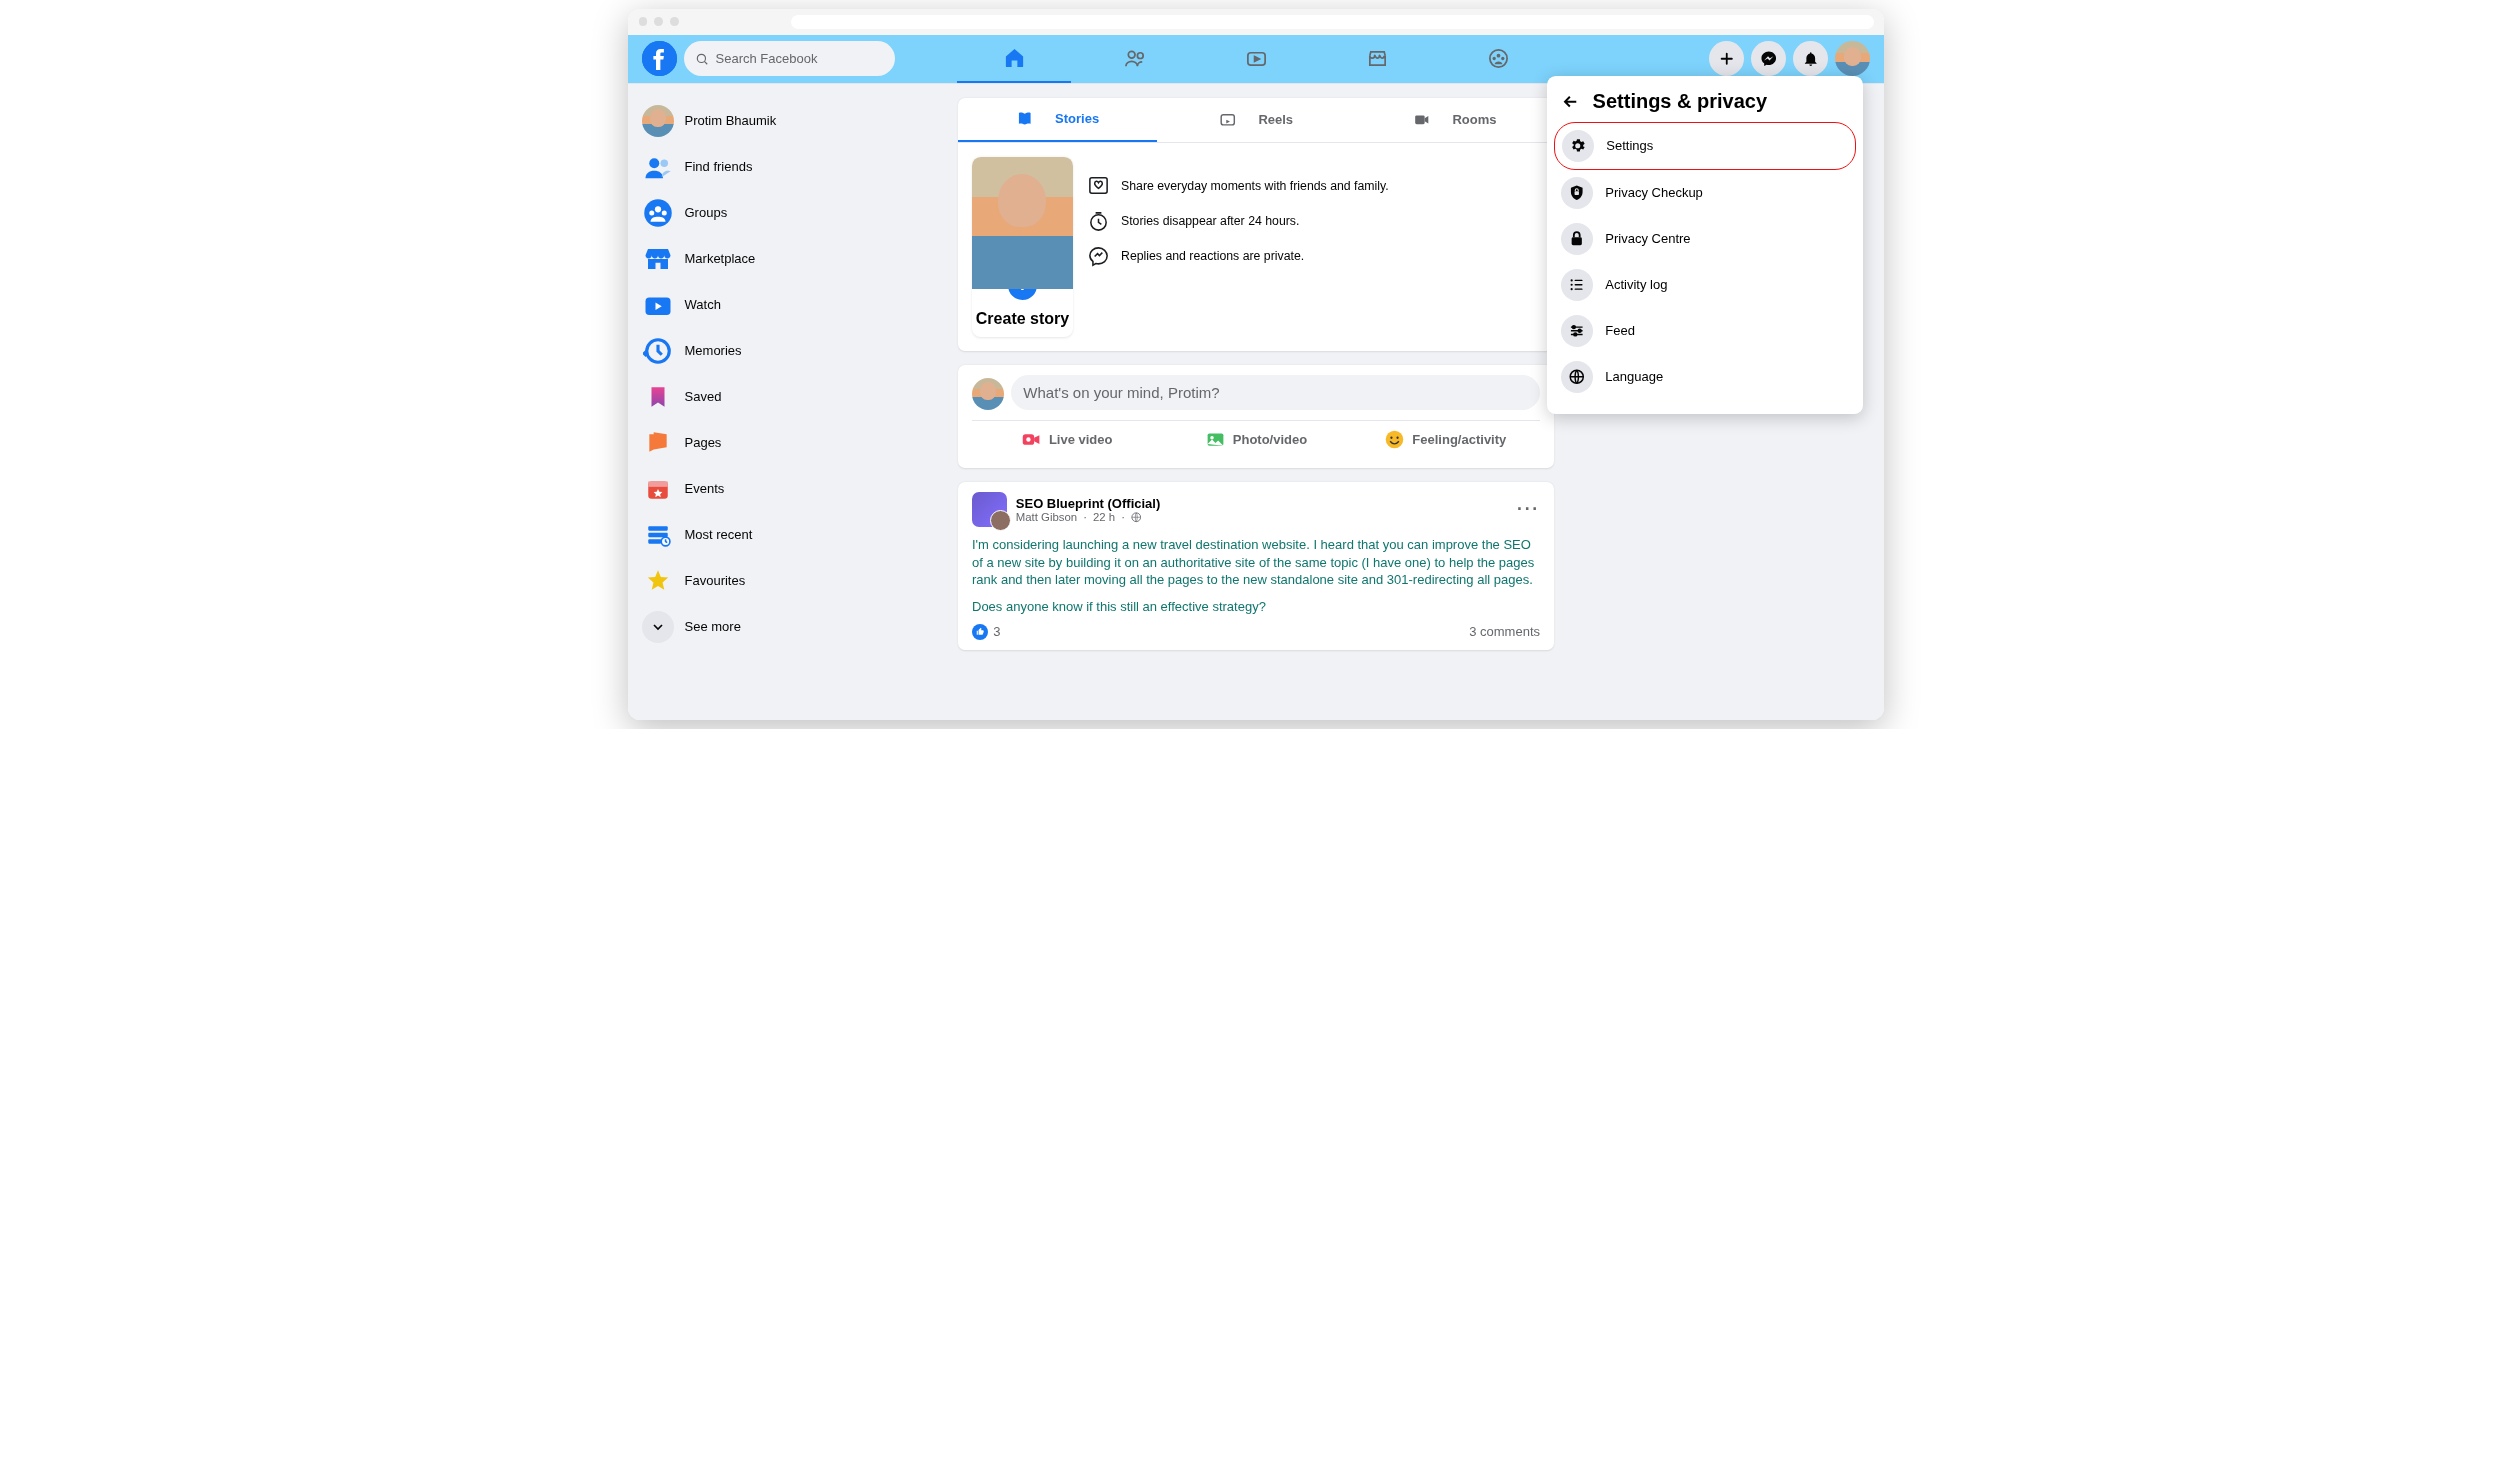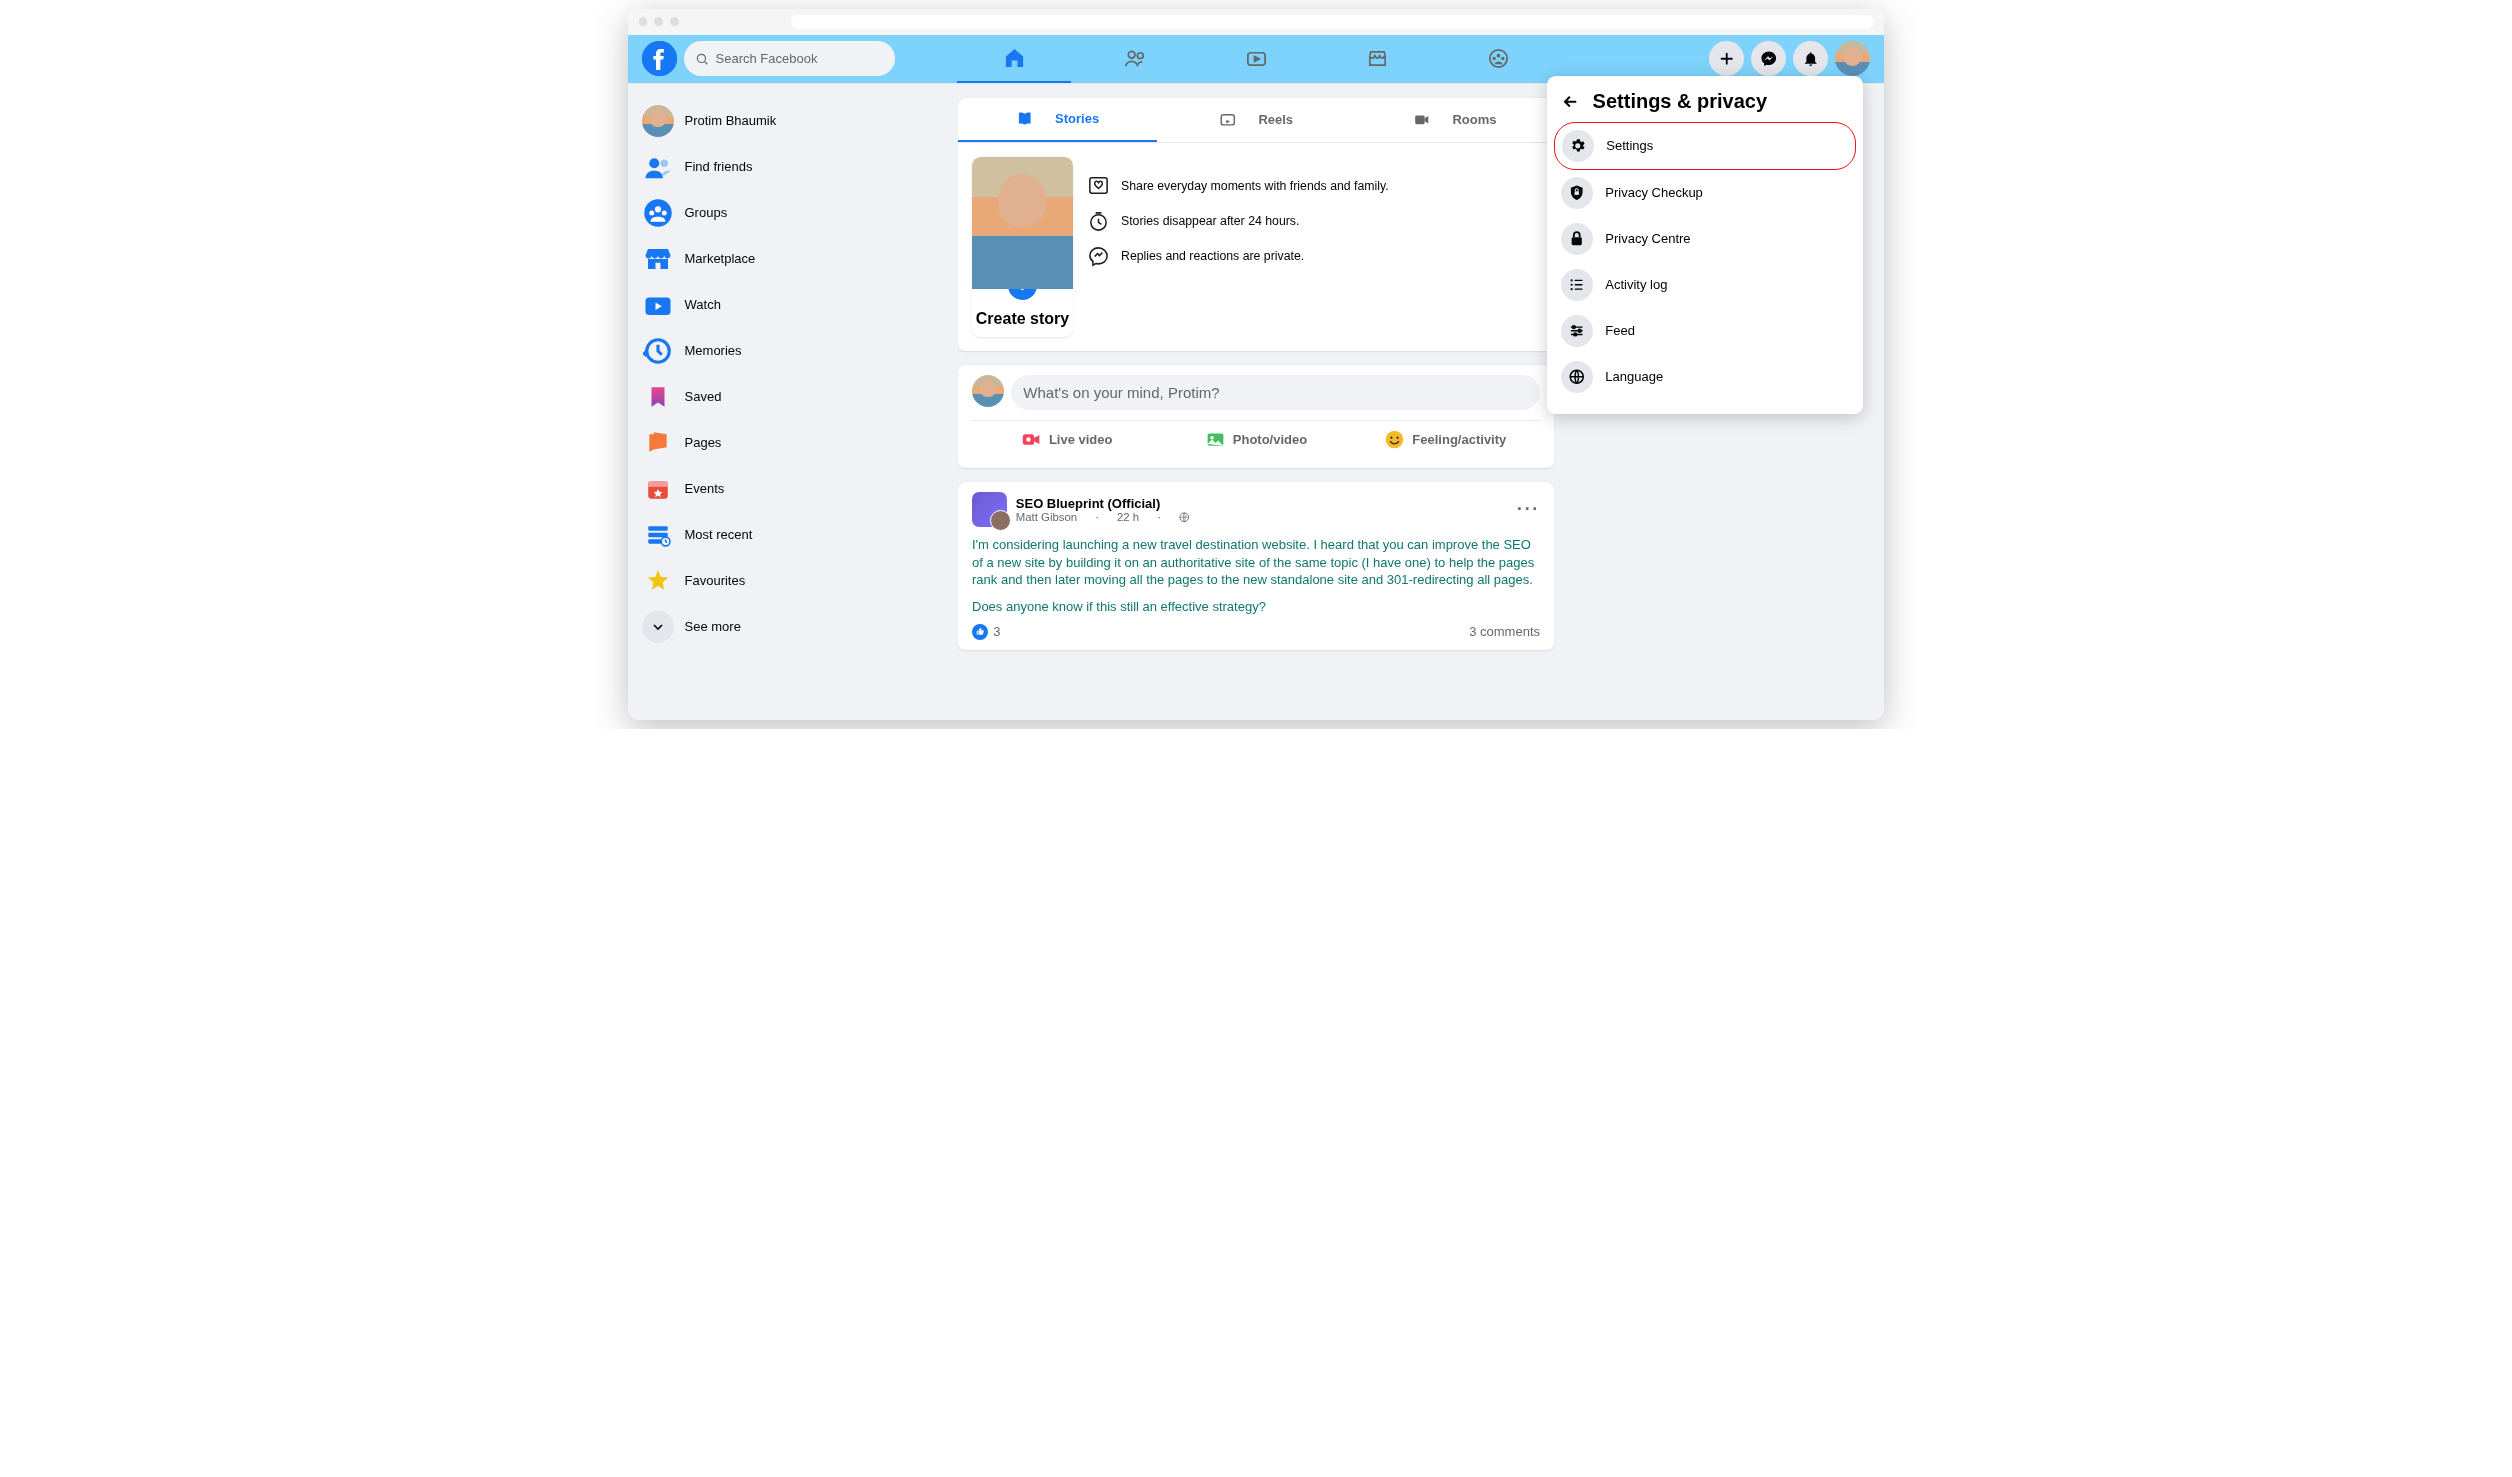--- a/index.html
+++ b/index.html
@@ -171,21 +171,21 @@
     margin: -21px auto 0;
   }
   .story-label { font-size: 16px; font-weight: 600; padding: 7px 0 8.8px; }
   .story-info { flex: 1; display: flex; flex-direction: column; gap: 12.3px; padding-top: 17.5px; }
   .info-row { display: flex; gap: 11px; align-items: center; font-size: 12.3px; color: #050505; }
   .info-icon { width: 23px; height: 23px; color:#1c1e21; display:flex; align-items:center; justify-content:center; }
 
   .composer {
     padding: 10.5px 14px;
   }
-  .composer-top { display: flex; gap: 7px; align-items: flex-start; }
+  .composer-top { display: flex; gap: 7px; align-items: flex-end; }
   .composer-input {
     flex: 1; background: #f0f2f5; border-radius: 17.5px; padding: 8.8px 12.3px;
     color: #65676b; font-size: 15px; cursor: pointer;
   }
   .composer-actions {
     display: flex; border-top: 0.9px solid #e4e6eb; margin-top: 10.5px; padding-top: 1px; align-items: center;
   }
   .composer-action {
     flex: 1; display: flex; align-items: center; justify-content: center; gap: 7px;
     padding: 7px; border-radius: 5.3px; cursor: pointer; font-weight: 600; color: #65676b; font-size: 13px;
@@ -196,21 +196,21 @@
   .group-icon {
     width: 35px; height: 35px; border-radius: 7px;
     background: linear-gradient(135deg,#6a5acd,#836fff);
     position: relative;
   }
   .group-icon .mini-av {
     position: absolute; right: -3.5px; bottom: -3.5px; width: 21px; height: 21px;
     border-radius: 50%; background: #8d6e63; border: 1.8px solid #fff;
   }
   .post-title { font-weight: 600; font-size: 13px; }
-  .post-meta { font-size: 11.4px; color: #65676b; display:flex; align-items:center; gap:18px; }
+  .post-meta { font-size: 11.4px; color: #65676b; display:flex; align-items:center; gap:6px; }
   .post-more { margin-left: auto; color: #65676b; font-size: 17.5px; font-weight: bold; letter-spacing: 1.8px; cursor:pointer; }
   .post-body { margin-top: 8.8px; font-size: 13px; line-height: 1.35; color: #0f766e; }
   .post-body p { margin-bottom: 8.8px; }
   .post-footer { display: flex; margin-top: 7px; color: #65676b; font-size: 13px; align-items:center; }
   .like-badge { width:16px; height:16px; border-radius:50%; background:#1877f2; color:#fff; font-size:9.6px; display:flex; align-items:center; justify-content:center; margin-right:5.3px; }
 
   
   .dropdown {
     position: absolute;
     top: 67px;

